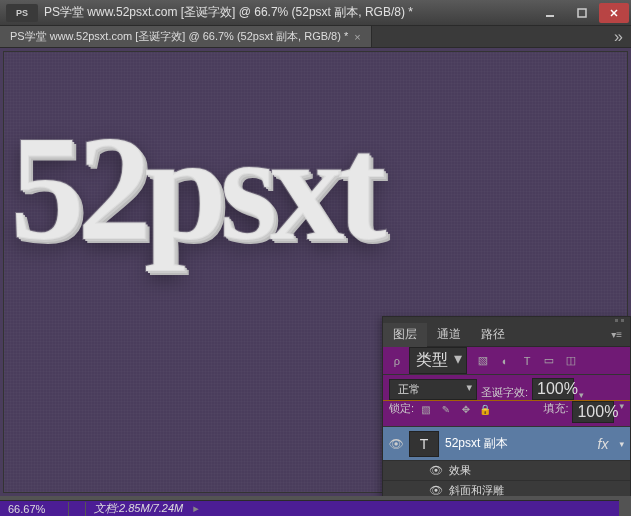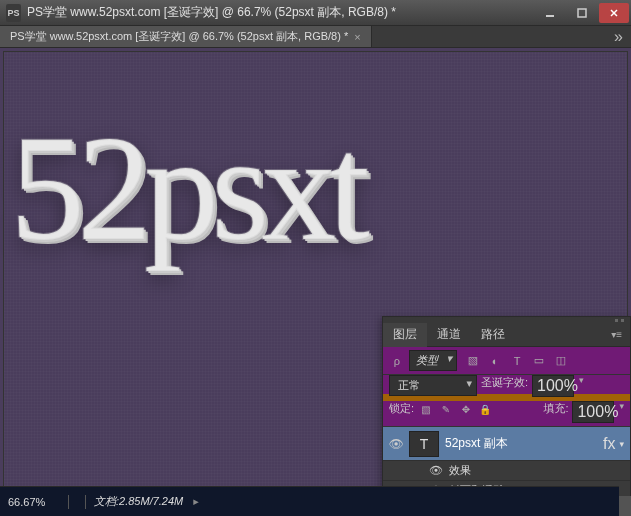--- a/index.html
+++ b/index.html
@@ -1,72 +1,72 @@
 <!DOCTYPE html>
 <html><head>
 <meta charset="utf-8">
 <style>
 * { margin: 0; padding: 0; box-sizing: border-box; font-family: "Microsoft YaHei", sans-serif; }
 body { width: 631px; height: 516px; background: #535353; overflow: hidden; position: relative; }
 
 .titlebar { height: 26px; background: linear-gradient(#5a5a5a, #3e3e3e); display: flex; align-items: center; border-bottom: 1px solid #2a2a2a; }
-.app-icon { width: 15px; height: 18px; background: #3a3a3a; margin: 0 6px; border-radius: 2px; display: flex; align-items: center; justify-content: center; color: #ccc; font-size: 9px; font-weight: bold; }
+.app-icon { width: 32px; height: 18px; background: #3a3a3a; margin: 0 6px; border-radius: 2px; display: flex; align-items: center; justify-content: center; color: #ccc; font-size: 9px; font-weight: bold; }
 .title { color: #e0e0e0; font-size: 12px; flex: 1; }
 .win-controls { display: flex; }
 .win-btn { width: 30px; height: 20px; display: flex; align-items: center; justify-content: center; color: #ccc; margin-right: 2px; }
 .win-btn.close { background: #b84444; border-radius: 2px; }
 
 .tabbar { height: 22px; background: #3a3a3a; display: flex; align-items: center; border-bottom: 1px solid #2a2a2a; }
 .tab { background: #535353; color: #ddd; font-size: 11px; padding: 3px 10px; border-right: 1px solid #2a2a2a; display: flex; align-items: center; gap: 6px; }
 .tab-close { color: #aaa; }
 .tabbar-min { margin-left: auto; padding: 0 8px; color: #bbb; }
 
 .canvas-area { position: relative; height: 448px; background: #4a3d5c; overflow: hidden; }
 .canvas-bg { position: absolute; inset: 3px; background: linear-gradient(135deg, #4a3d5c, #443858); background-image: repeating-linear-gradient(0deg, rgba(255,255,255,0.02) 0 1px, transparent 1px 3px), repeating-linear-gradient(90deg, rgba(255,255,255,0.02) 0 1px, transparent 1px 3px); border: 1px solid #333; }
-.text-effect { position: absolute; top: 54px; left: 10px; font-size: 150px; font-weight: 400; color: #e8e8e8; font-family: "Comic Sans MS", cursive; letter-spacing: -8px; text-shadow: 2px 2px 0 #ccc, 4px 4px 0 #bbb, 0 8px 20px rgba(0,0,0,.4); filter: blur(0.3px); -webkit-text-stroke: 2px rgba(200,200,200,.3); }
+.text-effect { position: absolute; top: 54px; left: 10px; font-size: 150px; font-weight: 700; color: #e8e8e8; font-family: "Comic Sans MS", cursive; letter-spacing: -8px; text-shadow: 2px 2px 0 #ccc, 4px 4px 0 #bbb, 0 8px 20px rgba(0,0,0,.4); filter: blur(0.3px); -webkit-text-stroke: 2px rgba(200,200,200,.3); }
 
-.statusbar { position: absolute; bottom: 0; left: 0; right: 12px; height: 30px; background: #0f172a; display: flex; align-items: center; color: #ddd; font-size: 11px; border-top: 1px solid #2a2a2a; }
+.statusbar { position: absolute; bottom: 0; left: 0; right: 12px; height: 16px; background: #4c1d95; display: flex; align-items: center; color: #ddd; font-size: 11px; border-top: 1px solid #2a2a2a; }
 .zoom { padding: 0 8px; width: 68px; }
 .sb-sep { width: 18px; height: 14px; border-left: 1px solid #555; border-right: 1px solid #555; }
 .docinfo { padding: 0 8px; font-style: italic; }
 .sb-tri { color: #888; margin-left: 2px; }
 
 .layers-panel { position: absolute; right: 0; top: 268px; width: 249px; background: #701a75; border: 1px solid #2a2a2a; box-shadow: -2px 2px 8px rgba(0,0,0,.3); }
 .panel-grip { height: 6px; display: flex; justify-content: flex-end; align-items: center; padding-right: 6px; gap: 3px; background: #383838; }
 .panel-grip span { width: 3px; height: 3px; background: #666; }
 
 .panel-tabs { height: 24px; background: #383838; display: flex; align-items: center; border-bottom: 1px solid #2a2a2a; }
 .panel-tab { padding: 0 10px; color: #ccc; font-size: 12px; height: 24px; display: flex; align-items: center; }
 .panel-tab.active { background: #424242; }
 .panel-menu { margin-left: auto; padding: 0 8px; color: #aaa; font-size: 10px; }
 
 .kind-row { height: 28px; display: flex; align-items: center; padding: 0 6px; gap: 4px; border-bottom: 1px solid #333; }
-.kind-drop { background: #333; color: #ddd; font-size: 11px; padding: 2px 18px 2px 6px; border: 1px solid #222; position: relative; font-style: italic; }
+.kind-drop { background: #333; color: #ddd; font-size: 16px; padding: 2px 18px 2px 6px; border: 1px solid #222; position: relative; }
 .kind-drop::after { content: "▾"; position: absolute; right: 4px; top: 1px; color: #bbb; }
 .filter-icons { display: flex; gap: 6px; margin-left: 4px; }
 .f-icon { width: 16px; height: 16px; display: flex; align-items: center; justify-content: center; color: #aaa; font-size: 11px; border: 1px solid transparent; }
 
-.blend-row { height: 26px; display: flex; align-items: flex-start; padding: 0 6px; gap: 4px; border-bottom: 7px solid #a16207; }
+.blend-row { height: 26px; display: flex; align-items: flex-end; padding: 0 6px; gap: 4px; border-bottom: 1px solid #a16207; }
 .blend-drop { background: #333; color: #ddd; font-size: 11px; padding: 2px 26px 2px 8px; border: 1px solid #222; position: relative; width: 88px; }
 .blend-drop::after { content: "▾"; position: absolute; right: 4px; top: 1px; color: #bbb; }
 .label { color: #ccc; font-size: 11px; }
 .pct-box { background: #333; color: #ddd; font-size: 16px; padding: 1px 4px; border: 1px solid #222; width: 42px; text-align: right; }
 .pct-arrow { color: #aaa; font-size: 9px; margin-left: 1px; }
 
 .lock-row { height: 26px; display: flex; align-items: flex-start; padding: 0 6px; gap: 4px; border-bottom: 1px solid #333; }
 .lock-icons { display: flex; gap: 4px; }
 .l-icon { width: 16px; height: 16px; display: flex; align-items: center; justify-content: center; color: #aaa; font-size: 10px; }
 
 .layers-list { background: #3a3a3a; max-height: 120px; overflow: hidden; }
 .layer-item { display: flex; align-items: center; height: 34px; border-bottom: 1px solid #2f2f2f; }
 .layer-item.selected { background: #5b7ba3; }
 .vis-eye { width: 26px; text-align: center; color: #ccc; font-size: 12px; }
 .layer-thumb { width: 30px; height: 26px; background: #333; border: 1px solid #222; display: flex; align-items: center; justify-content: center; color: #ddd; font-size: 14px; margin-right: 6px; }
 .layer-name { color: #fff; font-size: 12px; flex: 1; }
-.fx-indicator { color: #ddd; font-size: 16px; margin-right: 4px; }
+.fx-indicator { color: #ddd; font-size: 14px; font-style: italic; margin-right: 11px; }
 .fx-toggle { color: #ddd; font-size: 9px; margin-right: 6px; }
 .effect-item { display: flex; align-items: center; height: 20px; padding-left: 46px; border-bottom: 1px solid #2f2f2f; }
 .effect-eye { width: 20px; color: #ccc; font-size: 11px; }
 .effect-name { color: #ddd; font-size: 11px; }
 </style>
 </head>
 <body>
 
 <div class="titlebar">
   <div class="app-icon">PS</div>

